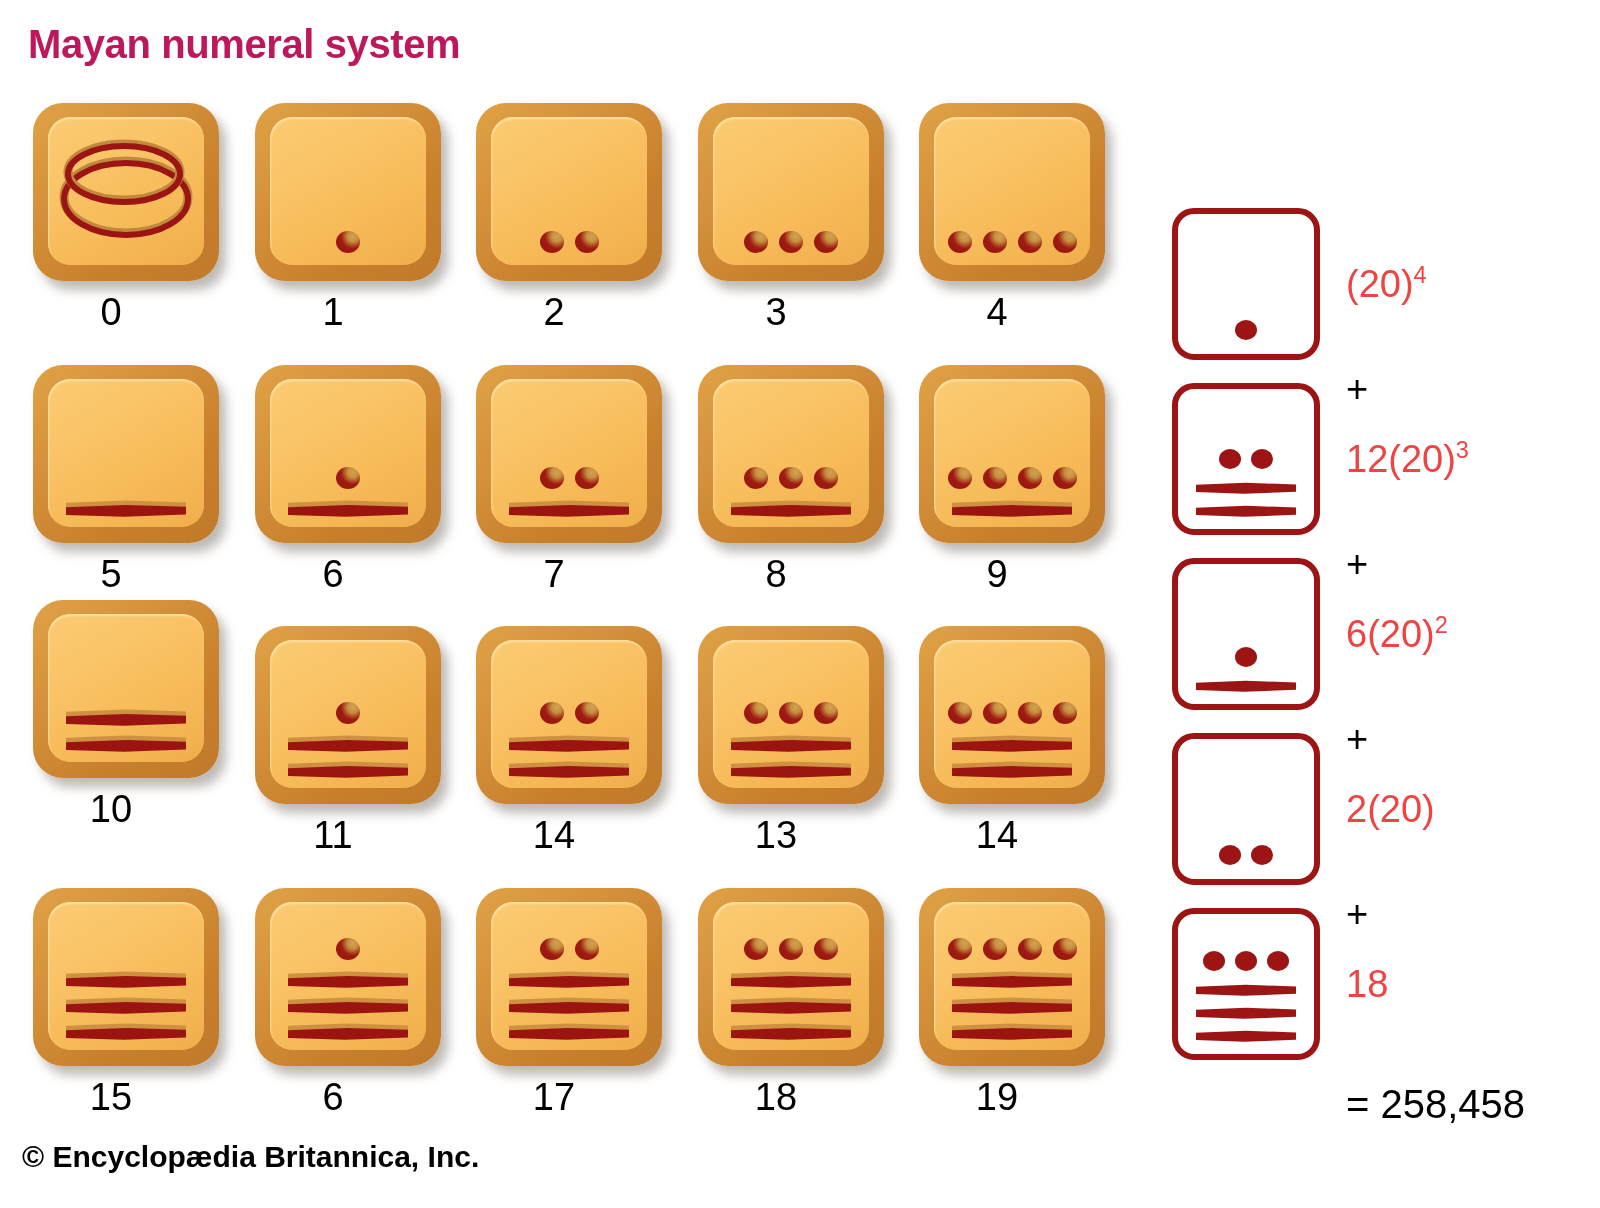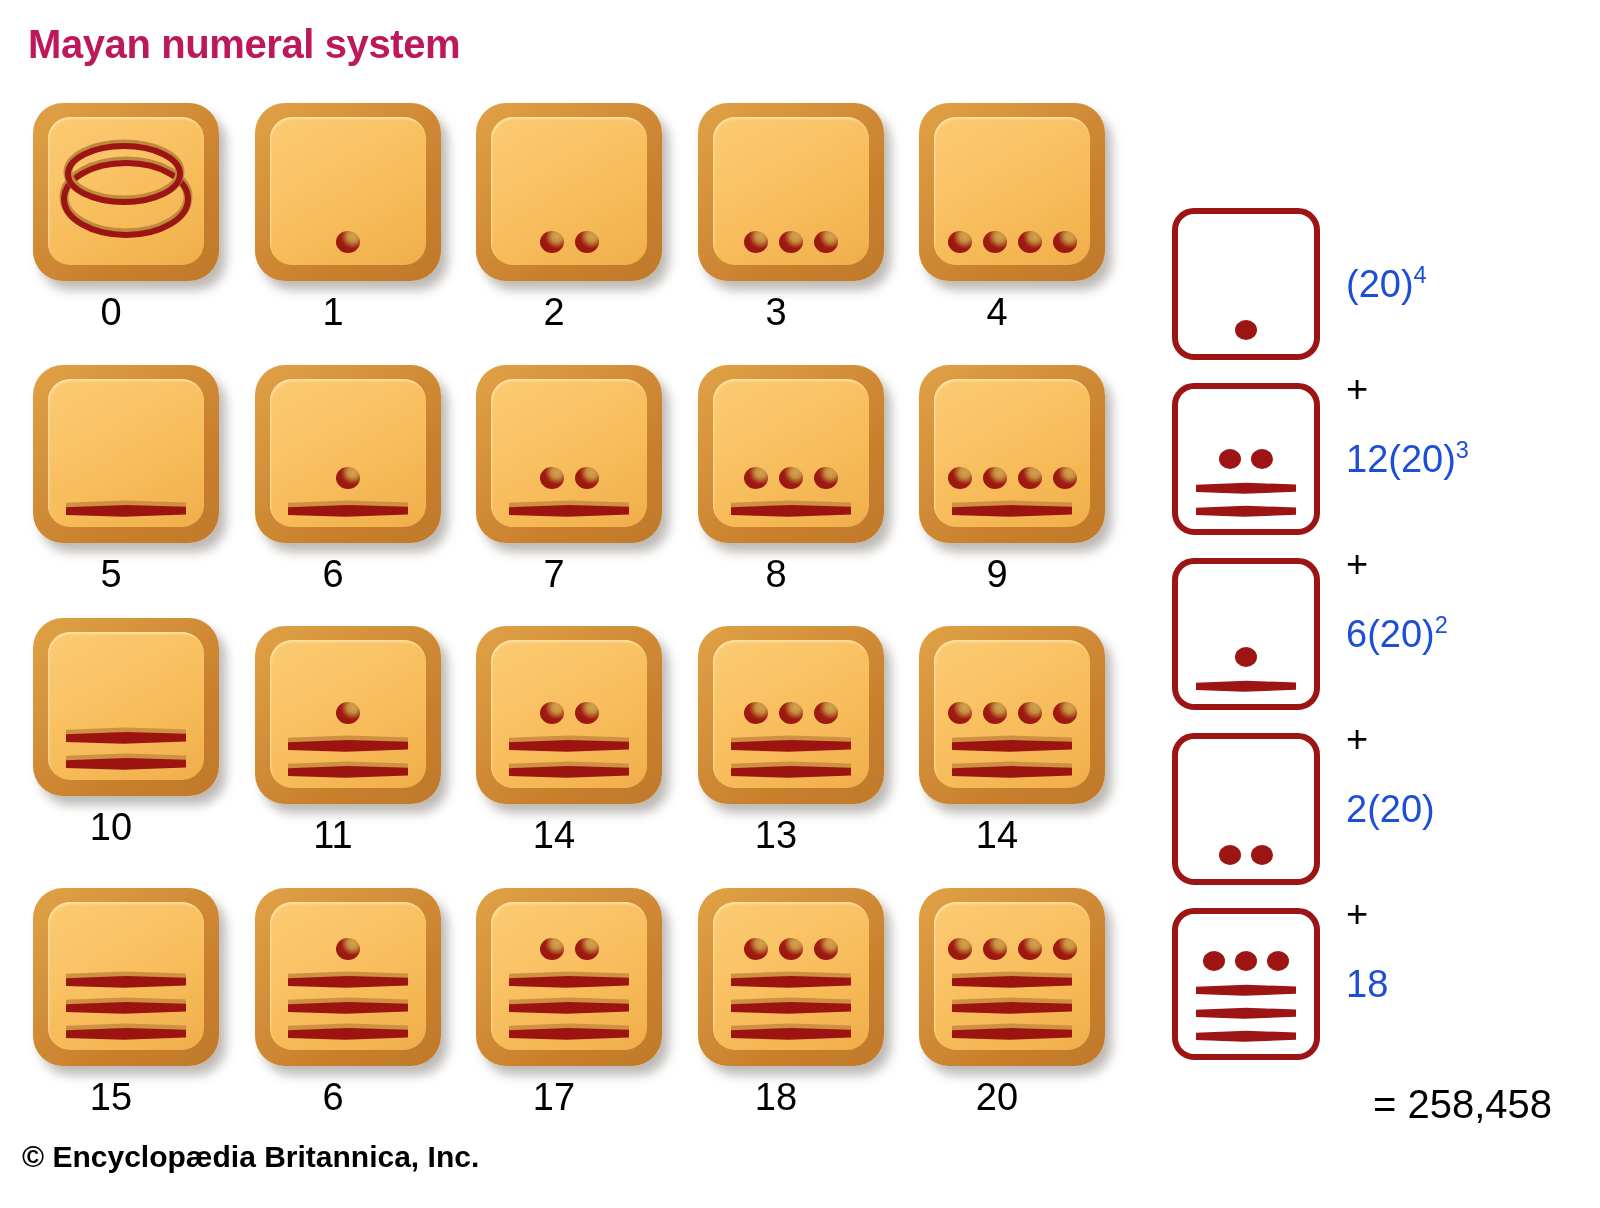--- a/index.html
+++ b/index.html
@@ -180,42 +180,41 @@
     width: 100px;
     height: 16px;
   }
   .p-bar svg { display: block; }
   .place-label {
     position: absolute;
     left: 186px;
     top: 50%;
     transform: translateY(-50%);
     font-size: 38px;
-    color: #1d4ed8;
+    color: #ef4444;
     white-space: nowrap;
   }
   .place-label sup {
     font-size: 0.62em;
     vertical-align: super;
     line-height: 0;
   }
   .plus {
     position: absolute;
     left: 186px;
     font-size: 38px;
     color: #000;
   }
   #total {
     position: absolute;
     left: 186px;
     top: 1082px;
     font-size: 40px;
     color: #000;
     white-space: nowrap;
-    margin-left: 27px;
   }
 </style>
 </head>
 <body>
 
 <div id="title">Mayan numeral system</div>
 
 <div id="grid">
     <div class="cell" style="left: 0px; top: 95px;">
       <div class="tile">
@@ -370,21 +369,21 @@
               <svg width="120" height="17" viewBox="0 0 120 17">
                 <path d="M0,2.72 L60,0.51 L120,2.3800000000000003 L120,7.82 L60,5.78 L0,8.16 Z" fill="#cd9141"></path>
                 <path d="M0,7.14 L60,5.1 L120,6.800000000000001 L120,14.62 L57.599999999999994,16.83 L0,14.96 Z" fill="#9c1410"></path>
               </svg>
             </div>
           </div>
         </div>
       </div>
       <div class="tile-label">9</div>
     </div>
-    <div class="cell" style="left: 0px; top: 610px;">
+    <div class="cell" style="left: 0px; top: 592px;">
       <div class="tile">
         <div class="tile-face">
           <div class="glyph">
             <div class="bar">
               <svg width="120" height="17" viewBox="0 0 120 17">
                 <path d="M0,2.72 L60,0.51 L120,2.3800000000000003 L120,7.82 L60,5.78 L0,8.16 Z" fill="#cd9141"></path>
                 <path d="M0,7.14 L60,5.1 L120,6.800000000000001 L120,14.62 L57.599999999999994,16.83 L0,14.96 Z" fill="#9c1410"></path>
               </svg>
             </div>
             <div class="bar">
@@ -644,21 +643,21 @@
             </div>
             <div class="bar">
               <svg width="120" height="17" viewBox="0 0 120 17">
                 <path d="M0,2.72 L60,0.51 L120,2.3800000000000003 L120,7.82 L60,5.78 L0,8.16 Z" fill="#cd9141"></path>
                 <path d="M0,7.14 L60,5.1 L120,6.800000000000001 L120,14.62 L57.599999999999994,16.83 L0,14.96 Z" fill="#9c1410"></path>
               </svg>
             </div>
           </div>
         </div>
       </div>
-      <div class="tile-label">20</div>
+      <div class="tile-label">19</div>
     </div>
   </div>
 
 <div id="expansion">
   <div id="total">= 258,458</div>
 <div class="place-row" style="top: 208px;">
       <div class="place-box">
         <div class="place-glyph">
           <div class="p-dots">
             <div class="p-dot"></div>

